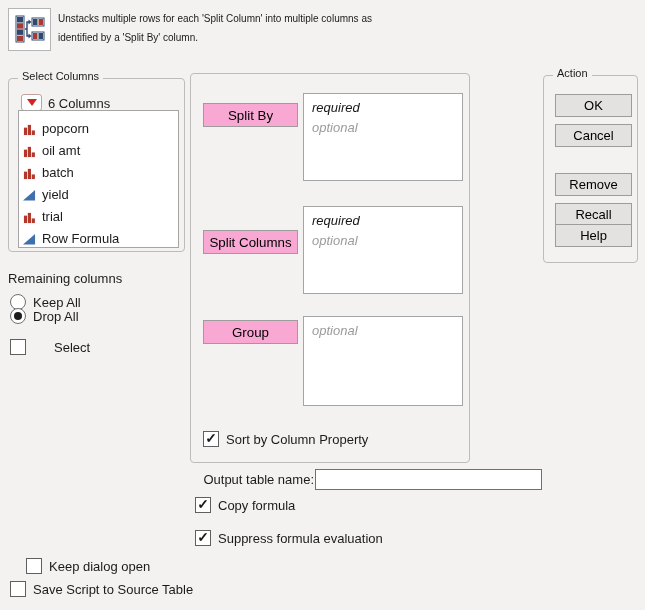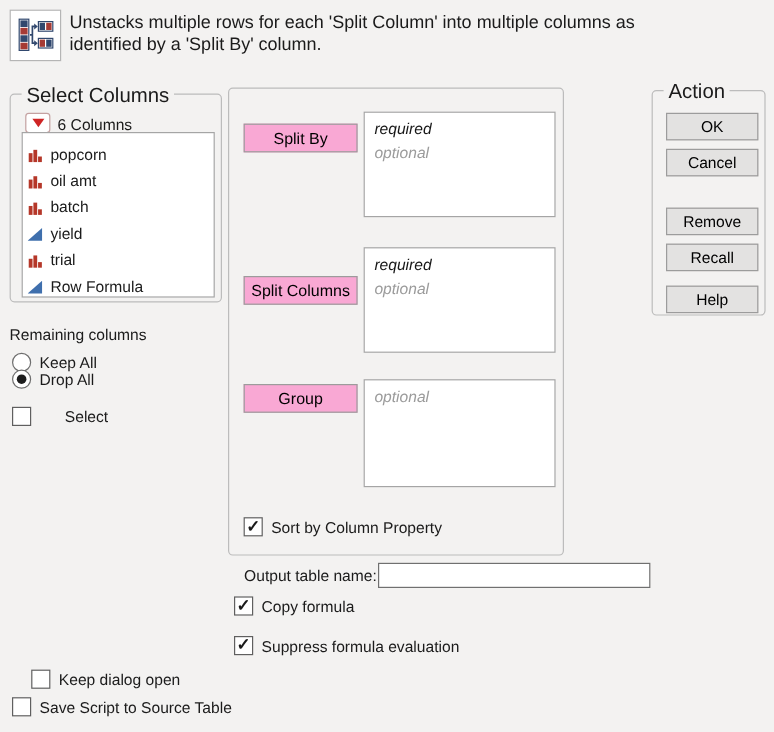--- a/index.html
+++ b/index.html
@@ -13,27 +13,27 @@
     overflow:hidden;
   }
   .abs { position:absolute; }
 
   
   .icon-btn {
     left:8px; top:8px; width:43px; height:43px;
     background:#ffffff; border:1px solid #b5b5b5;
     display:flex; align-items:center; justify-content:center;
   }
-  .header-text { left:58px; top:9px; width:530px; line-height:19px; font-size:15px; }
+  .header-text { left:58px; top:9px; width:530px; line-height:19px; font-size:10px; }
 
   
   .panel { border:1px solid #bcbcbc; border-radius:4px; }
   .panel-title {
     position:absolute; top:-9px; left:9px;
-    background:#f3f2f1; padding:0 4px; font-size:17px; color:#1b1b1b;
+    background:#f3f2f1; padding:0 4px; font-size:11px; color:#1b1b1b;
   }
 
   
   .red-tri-btn {
     left:12px; top:15px; width:21px; height:17px;
     background:#ffffff; border:1px solid #c4a1a1; border-radius:3px;
     display:flex; align-items:center; justify-content:center; cursor:pointer;
   }
   .red-tri {
     width:0; height:0;
@@ -212,21 +212,21 @@
     <span>Sort by Column Property</span>
   </div>
 </div>
 
 <div class="abs panel" style="left:543px; top:75px; width:95px; height:188px;">
   <span class="panel-title">Action</span>
   <button class="abs act-btn" style="top:18px;">OK</button>
   <button class="abs act-btn" style="top:48px;">Cancel</button>
   <button class="abs act-btn" style="top:97px;">Remove</button>
   <button class="abs act-btn" style="top:127px;">Recall</button>
-  <button class="abs act-btn" style="top:162px;">Help</button>
+  <button class="abs act-btn" style="top:148px;">Help</button>
 </div>
 
 <div class="abs static-label" style="left:186px; top:472px; width:128px; text-align:right;">Output table name:</div>
 <input class="abs text-input" style="left: 315px; top: 469px; width: 227px; height: 21px;" value="">
 
 <div class="abs opt-row" style="left:195px; top:497px;">
   <span class="checkbox checked"></span>
   <span>Copy formula</span>
 </div>
 <div class="abs opt-row" style="left:195px; top:530px;">

